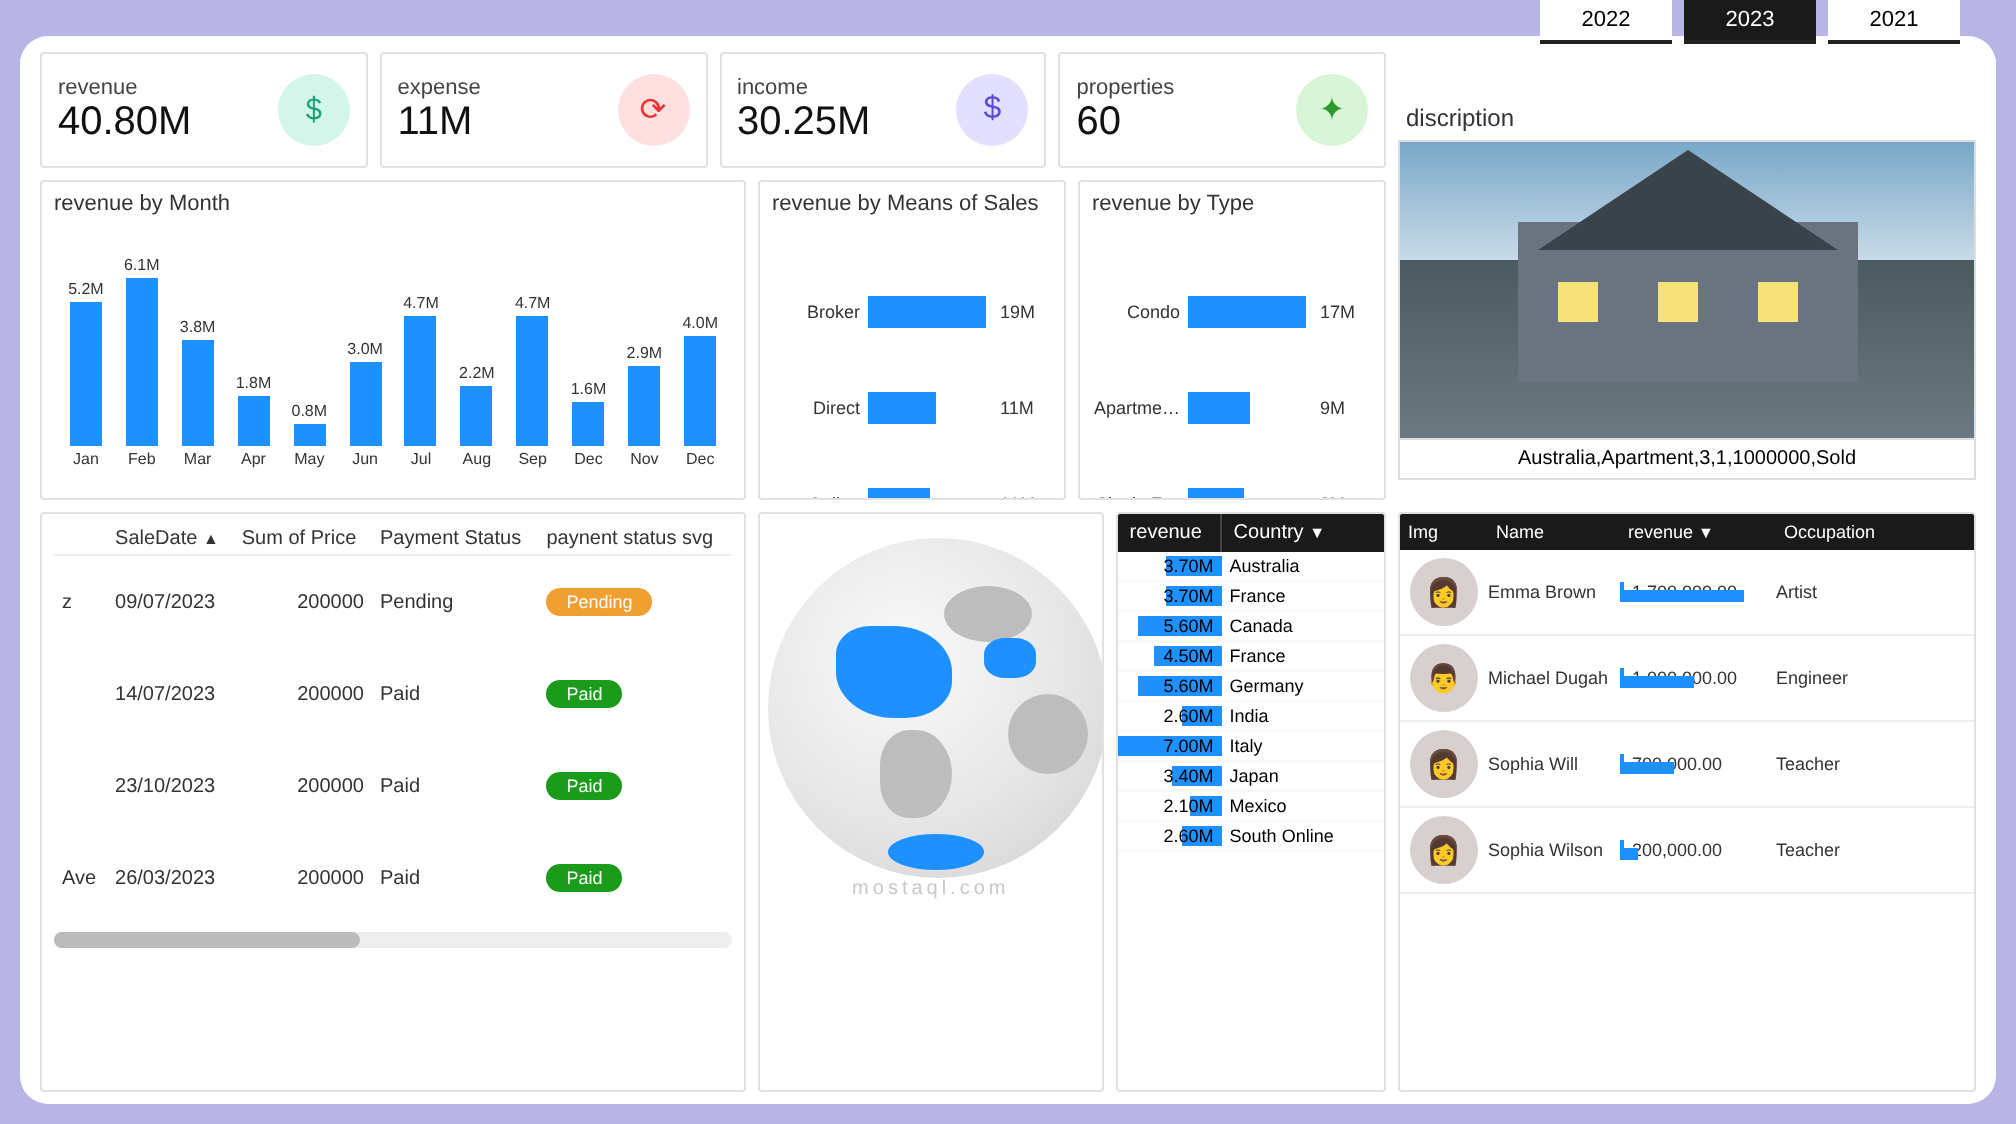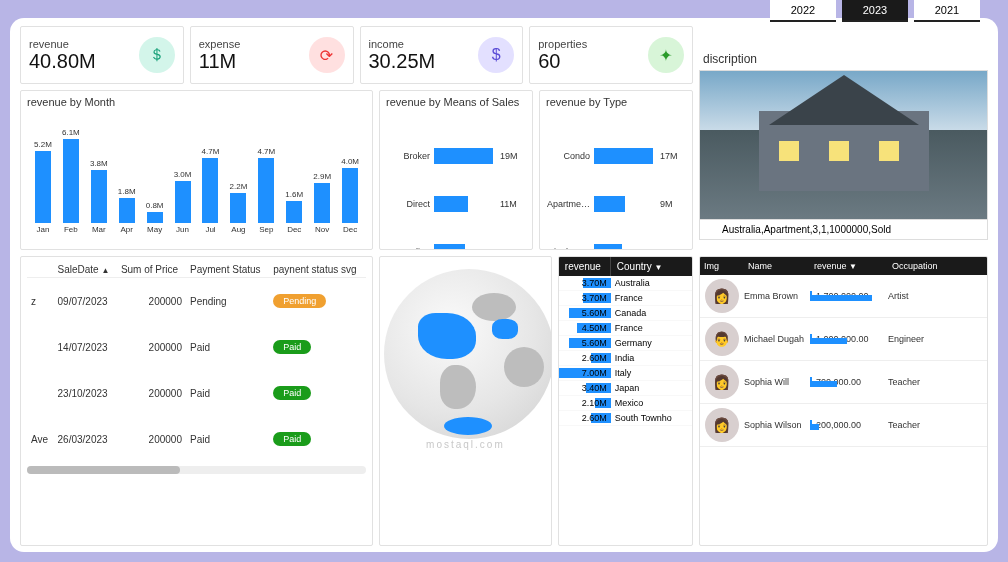--- a/index.html
+++ b/index.html
@@ -126,21 +126,21 @@
     background:#6a7480;
   }
   .roof {
     position:absolute; left:10px; top:-36px;
     width:0;height:0;
     border-left:75px solid transparent;
     border-right:75px solid transparent;
     border-bottom:50px solid #3a434a;
   }
   .win { position:absolute; width:20px;height:20px;background:#f7e27a; }
-  .desc-caption { border:1px solid #ddd; border-top:none; font-size:10px; padding:4px 22px;}
+  .desc-caption { border:1px solid #ddd; border-top:none; font-size:10px; padding:4px 6px;text-align:center;}
 
   
   .bottom-left { grid-column:1; grid-row:3; }
   .bottom-mid  { grid-column:2; grid-row:3; display:flex; gap:6px;}
   .bottom-right{ grid-column:3; grid-row:3; }
 
   .salestable { width:100%; font-size:10px; border-collapse:collapse;}
   .salestable th { text-align:left; font-weight:400; color:#333; padding:2px 4px; font-size:10px; border-bottom:1px solid #eee;}
   .salestable td { padding:6px 4px; vertical-align:middle; color:#333;}
   .salestable tr.spaced td { padding-top:16px; padding-bottom:16px;}
@@ -475,21 +475,21 @@
           <div class="country-row">
             <div class="cval"><div class="bar" style="width:48.57142857142857%"></div><span>3.40M</span></div>
             <div class="cname">Japan</div>
           </div>
           <div class="country-row">
             <div class="cval"><div class="bar" style="width:30%"></div><span>2.10M</span></div>
             <div class="cname">Mexico</div>
           </div>
           <div class="country-row">
             <div class="cval"><div class="bar" style="width:37.142857142857146%"></div><span>2.60M</span></div>
-            <div class="cname">South Townho</div>
+            <div class="cname">South Online</div>
           </div>
         </div>
     </div>
   </div>
 
   <div class="card bottom-right people-card">
     <div class="people-head">
       <div class="ph-img">Img</div>
       <div class="ph-name">Name</div>
       <div class="ph-rev"><span>revenue</span> <span class="sort-arr">▼</span></div>

